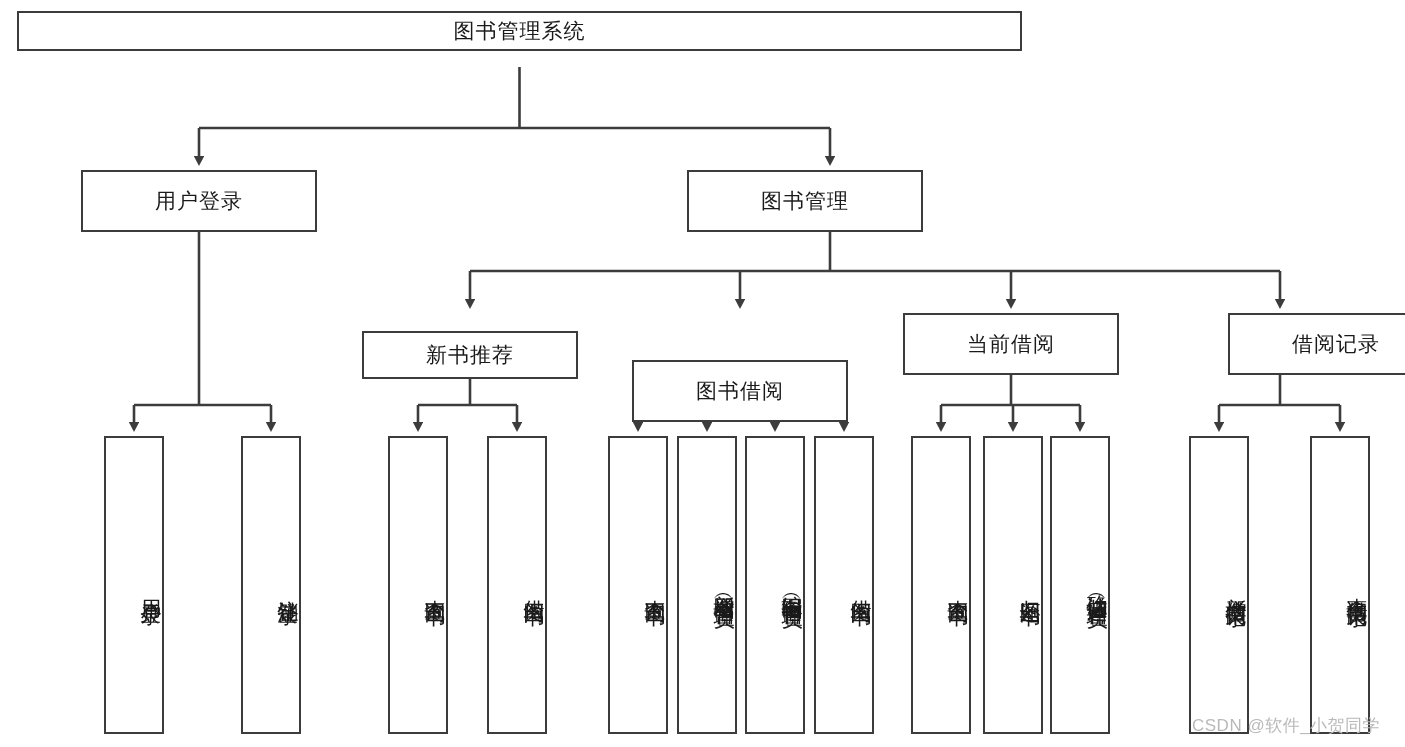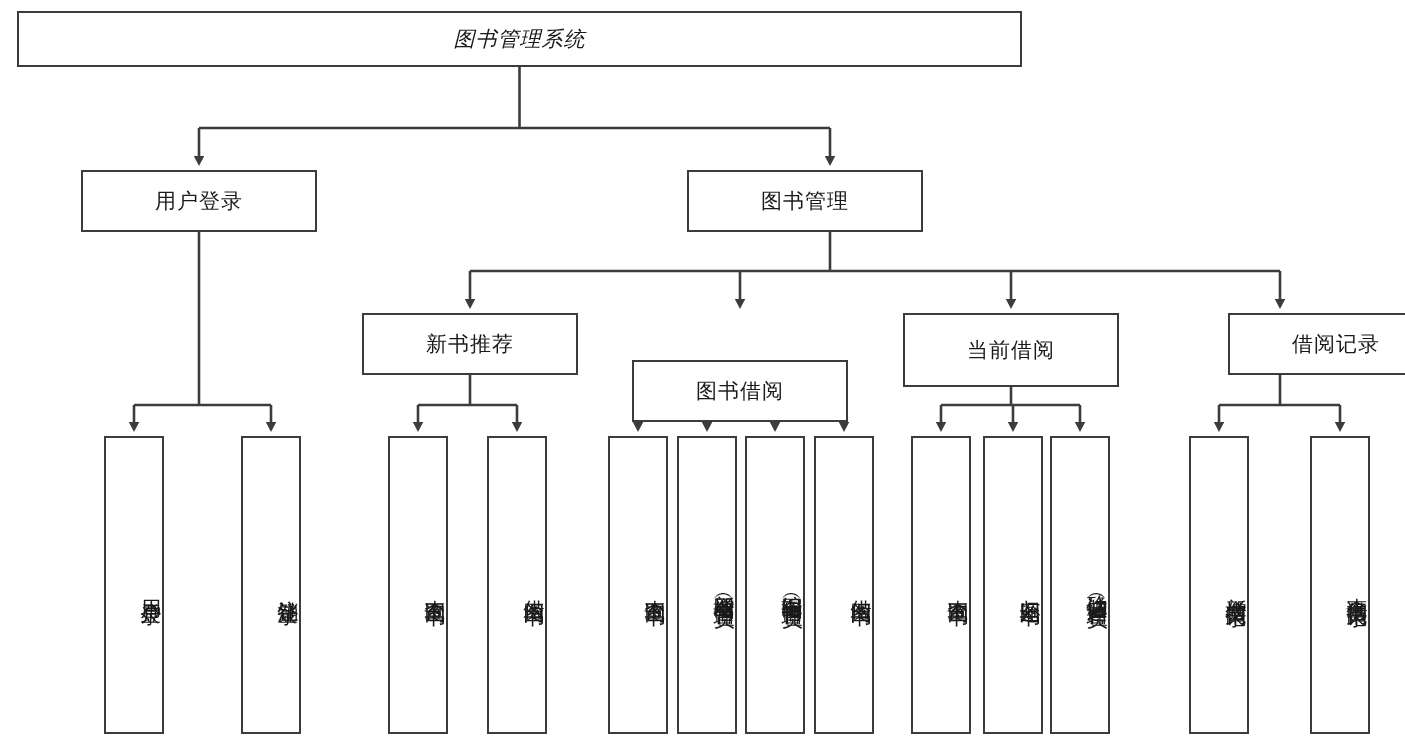--- a/index.html
+++ b/index.html
@@ -104,36 +104,36 @@
         <path d="M1013,405 L1013,423" marker-end="url(#arrow)"></path>
         <path d="M1080,405 L1080,423" marker-end="url(#arrow)"></path>
         <path d="M1280,375 L1280,405"></path>
         <path d="M1219,405 L1340,405"></path>
         <path d="M1219,405 L1219,423" marker-end="url(#arrow)"></path>
         <path d="M1340,405 L1340,423" marker-end="url(#arrow)"></path>
       </g>
   </svg>
 
   <div id="nodes-layer">
-      <div class="node horiz" style="left: 17px; top: 11px; width: 1005px; height: 56px; font-style: italic;">
+      <div class="node horiz" style="left: 17px; top: 11px; width: 1005px; height: 40px;">
         <span>图书管理系统</span>
       </div>
       <div class="node horiz" style="left: 81px; top: 170px; width: 236px; height: 62px;">
         <span>用户登录</span>
       </div>
       <div class="node horiz" style="left: 687px; top: 170px; width: 236px; height: 62px;">
         <span>图书管理</span>
       </div>
-      <div class="node horiz" style="left: 362px; top: 313px; width: 216px; height: 62px;">
+      <div class="node horiz" style="left: 362px; top: 331px; width: 216px; height: 48px;">
         <span>新书推荐</span>
       </div>
       <div class="node horiz" style="left: 632px; top: 313px; width: 216px; height: 62px; margin-top: 47px;">
         <span>图书借阅</span>
       </div>
-      <div class="node horiz" style="left: 903px; top: 313px; width: 216px; height: 74px;">
+      <div class="node horiz" style="left: 903px; top: 313px; width: 216px; height: 62px;">
         <span>当前借阅</span>
       </div>
       <div class="node horiz" style="left: 1228px; top: 313px; width: 216px; height: 62px;">
         <span>借阅记录</span>
       </div>
       <div class="node vert" style="left: 104px; top: 436px; width: 60px; height: 298px;">
         <span class="vlabel">用户登录</span>
       </div>
       <div class="node vert" style="left: 241px; top: 436px; width: 60px; height: 298px;">
         <span class="vlabel">注销登录</span>
@@ -166,14 +166,15 @@
         <span class="vlabel">确认归还（管理员）</span>
       </div>
       <div class="node vert" style="left: 1189px; top: 436px; width: 60px; height: 298px;">
         <span class="vlabel">新增借阅记录</span>
       </div>
       <div class="node vert" style="left: 1310px; top: 436px; width: 60px; height: 298px;">
         <span class="vlabel">查询借阅记录</span>
       </div>
     </div>
 
+  <div class="watermark" style="left: 1192px; top: 714px;">CSDN @软件_小贺同学</div>
 
 </div>
 
 </body></html>

